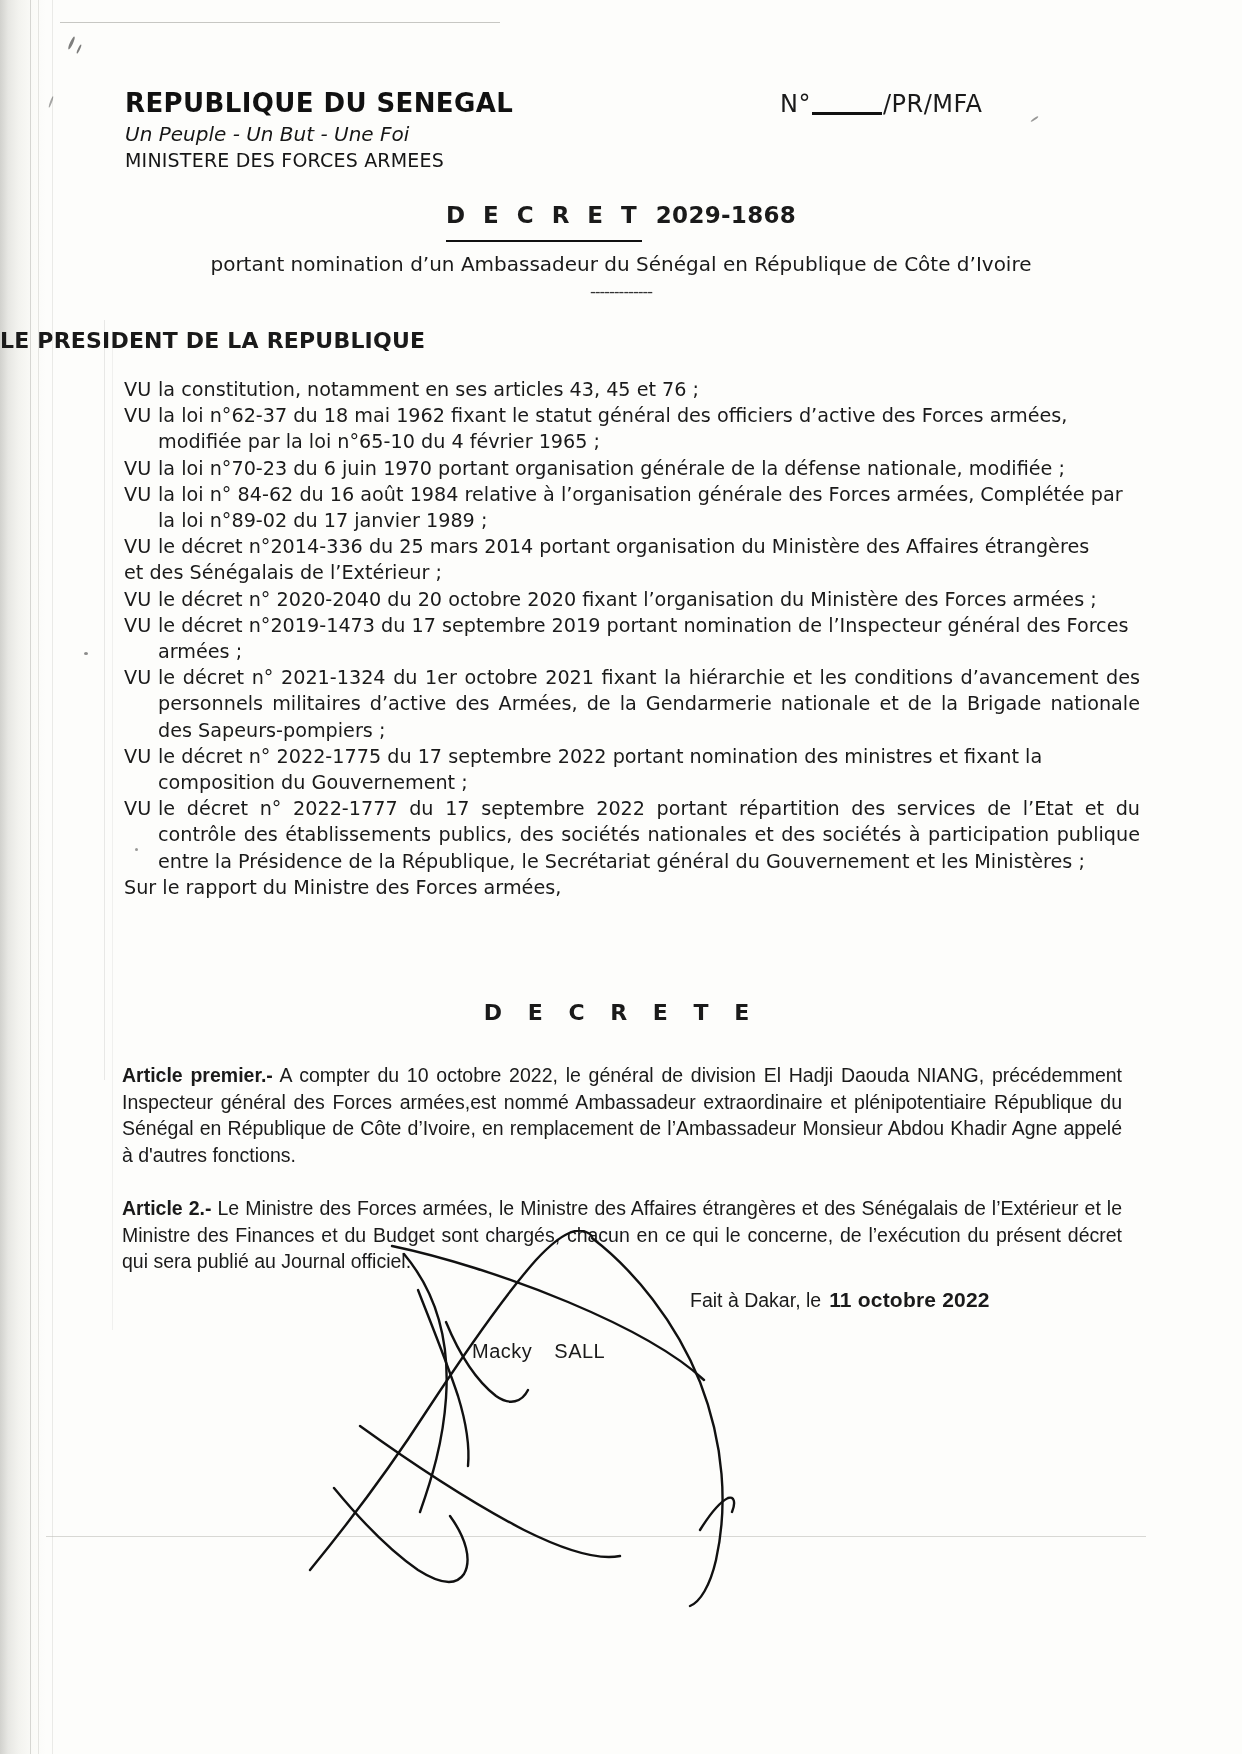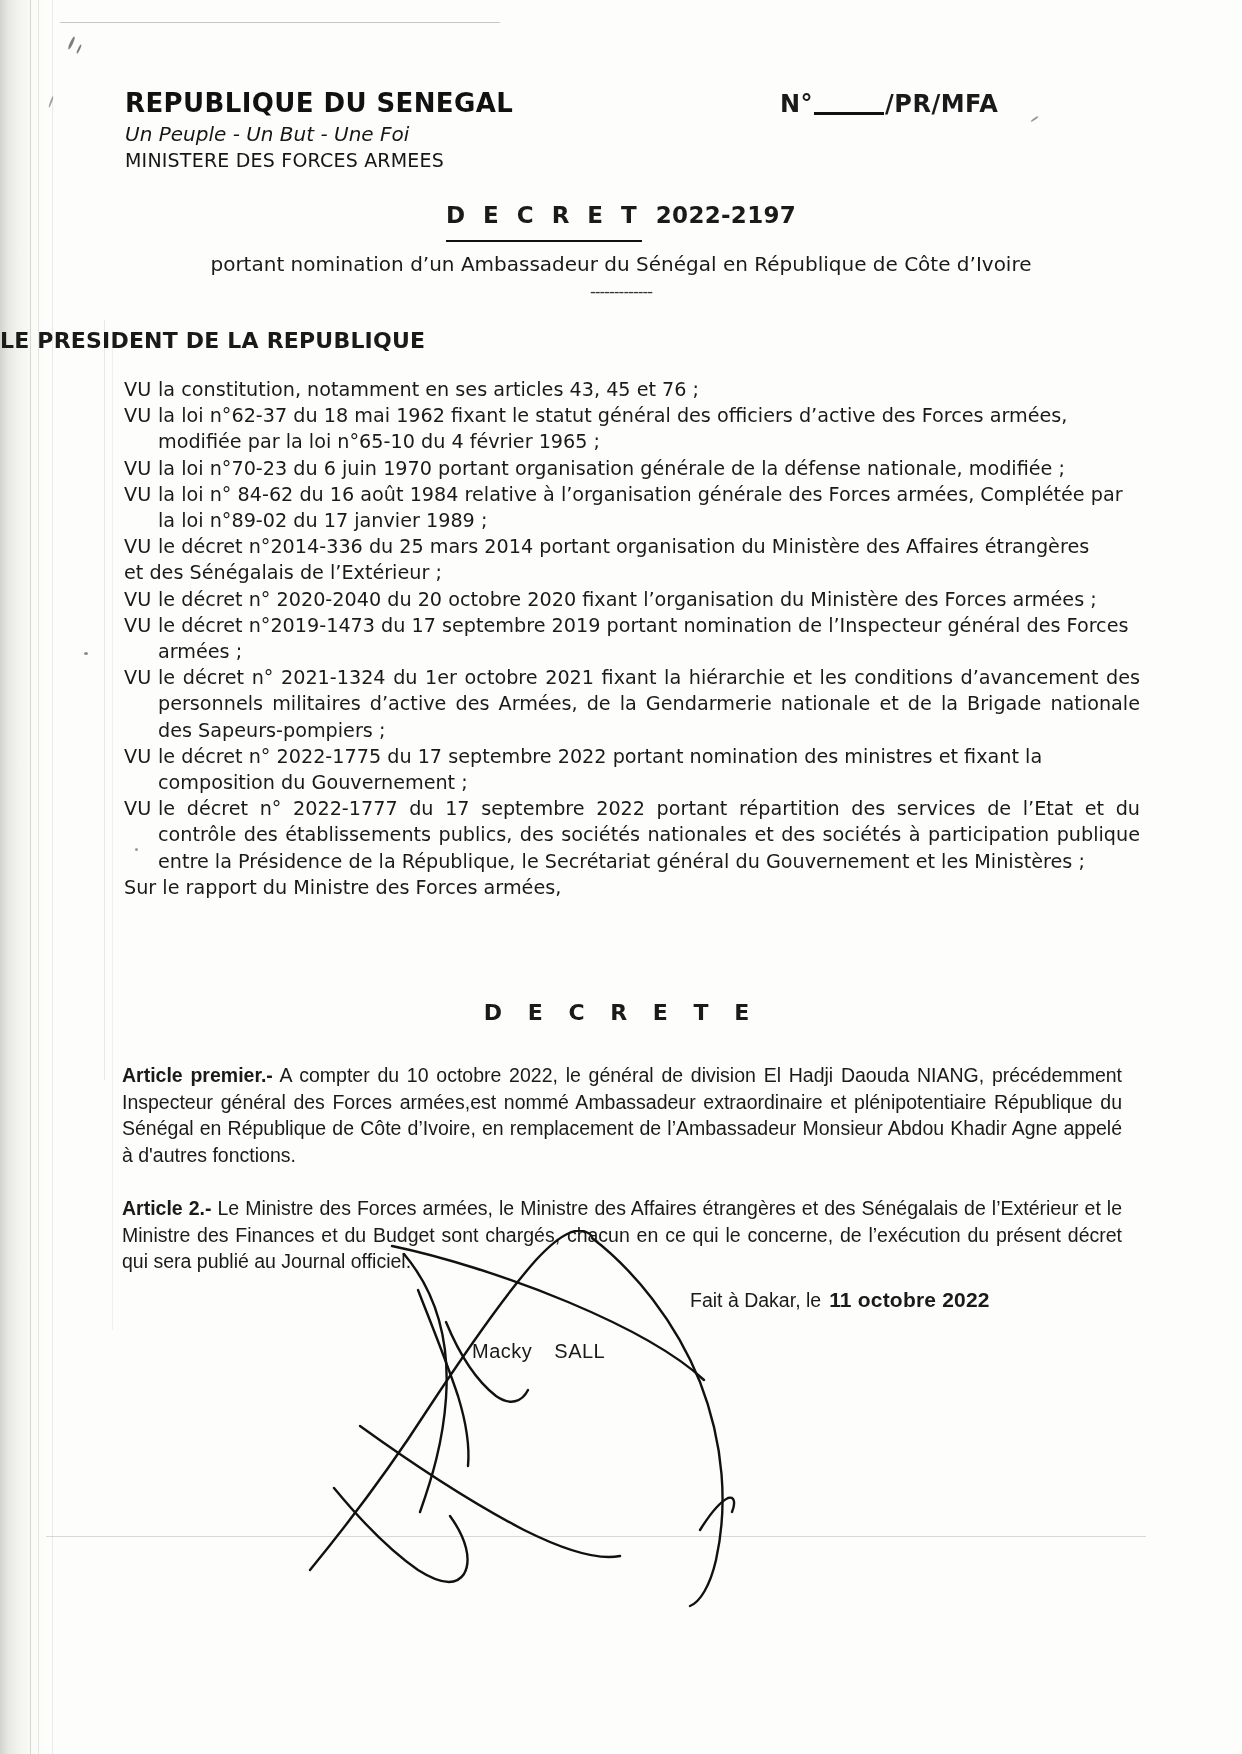--- a/index.html
+++ b/index.html
@@ -66,21 +66,21 @@
     font-size: 19px;
     margin-top: 3px;
     letter-spacing: .2px;
     color: #161616;
   }
   .refno {
     position: absolute;
     left: 780px;
     top: 90px;
     font-family: "DejaVu Sans", sans-serif;
-    font-weight: bold;
+    font-weight: normal;
     font-size: 24px;
     letter-spacing: .5px;
     white-space: nowrap;
   }
   .refno .blank {
     display: inline-block;
     width: 70px;
     border-bottom: 3px solid #111;
     margin: 0 1px -3px 1px;
   }
@@ -243,21 +243,21 @@
     <div class="country">REPUBLIQUE DU SENEGAL</div>
     <div class="motto">Un Peuple - Un But - Une Foi</div>
     <div class="ministry">MINISTERE DES FORCES ARMEES</div>
   </div>
 
   <div class="refno">
     <span>N°</span><span class="blank"></span><span>/PR/MFA</span>
   </div>
 
   <div class="decret-line">
-    <span class="decret-word">D E C R E T</span><span class="decret-num">2022-2197</span>
+    <span class="decret-word">D E C R E T</span><span class="decret-num">2029-1868</span>
   </div>
   <div class="subject">portant nomination d’un Ambassadeur du Sénégal en République de Côte d’Ivoire</div>
   <div class="dashes">-------------</div>
   <div class="president">LE PRESIDENT DE LA REPUBLIQUE</div>
 
   <div class="vus">
     <p class="vu"><span class="lbl">VU</span><span>la constitution, notamment en ses articles 43, 45 et 76 ;</span></p>
     <p class="vu"><span class="lbl">VU</span><span>la loi n°62-37 du 18 mai 1962 fixant le statut général des officiers d’active des Forces armées, modifiée par la loi n°65-10 du 4 février 1965 ;</span></p>
     <p class="vu"><span class="lbl">VU</span><span>la loi n°70-23 du 6 juin 1970 portant organisation générale de la défense nationale, modifiée ;</span></p>
     <p class="vu"><span class="lbl">VU</span><span>la loi n° 84-62 du 16 août 1984 relative à l’organisation générale des Forces armées, Complétée par la loi n°89-02 du 17 janvier 1989 ;</span></p>

